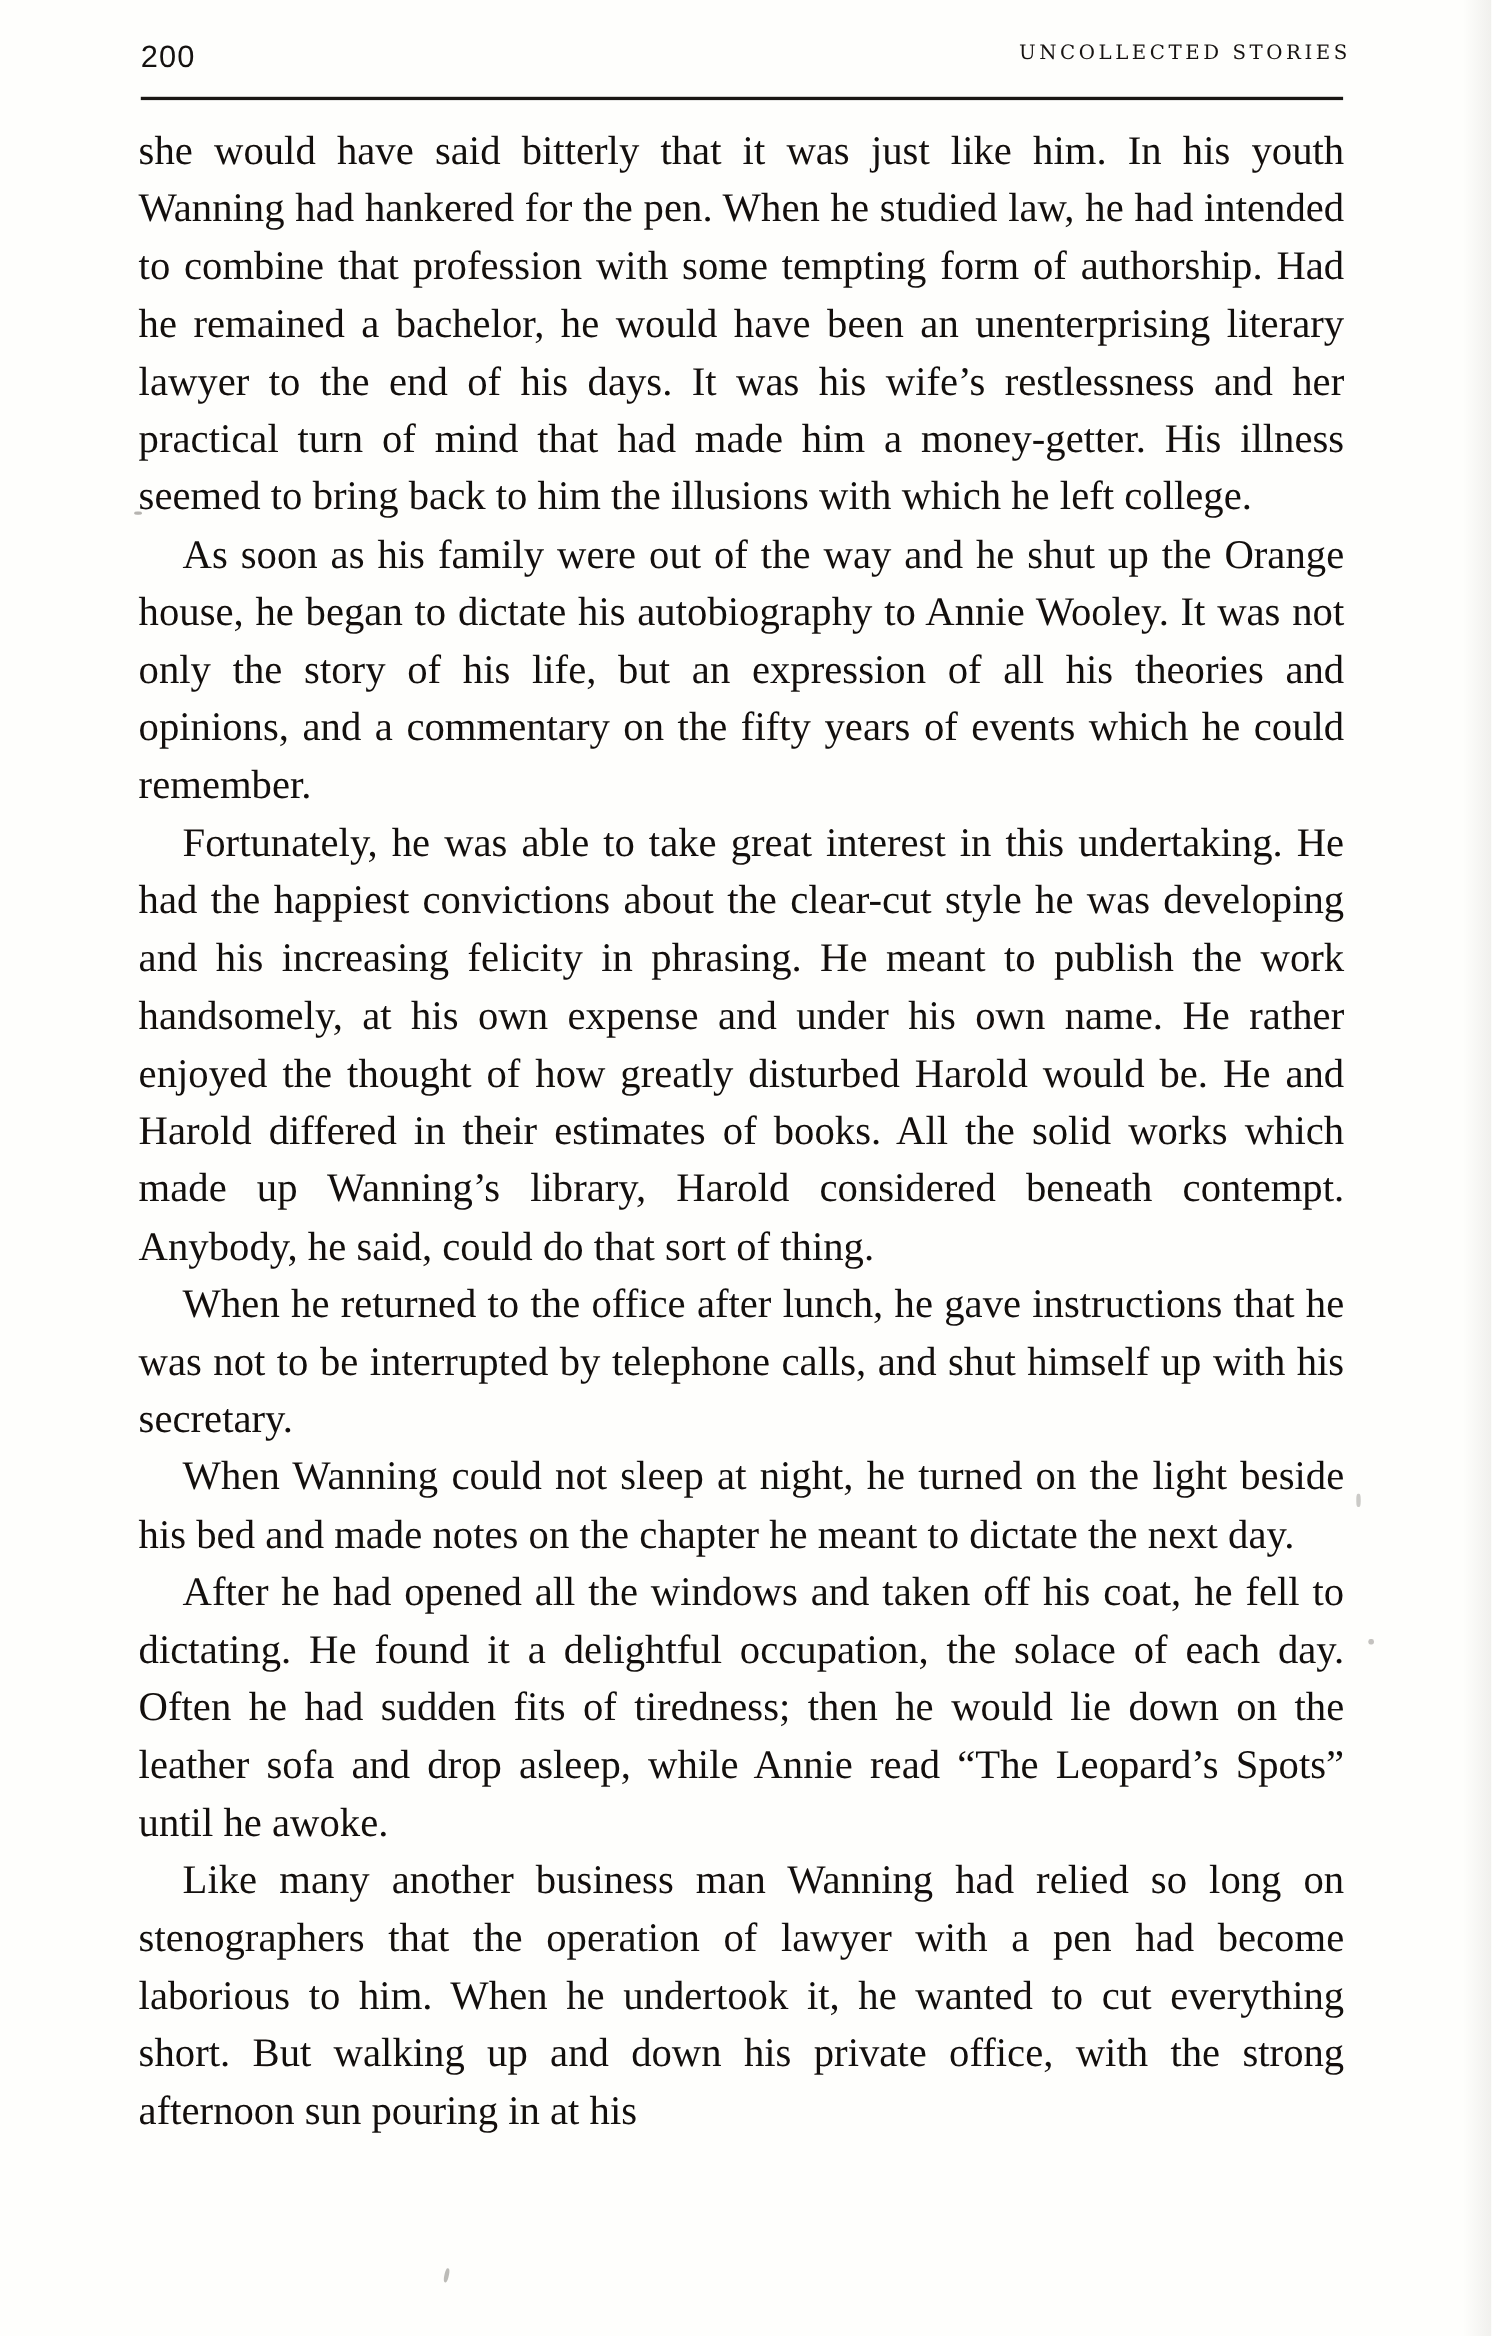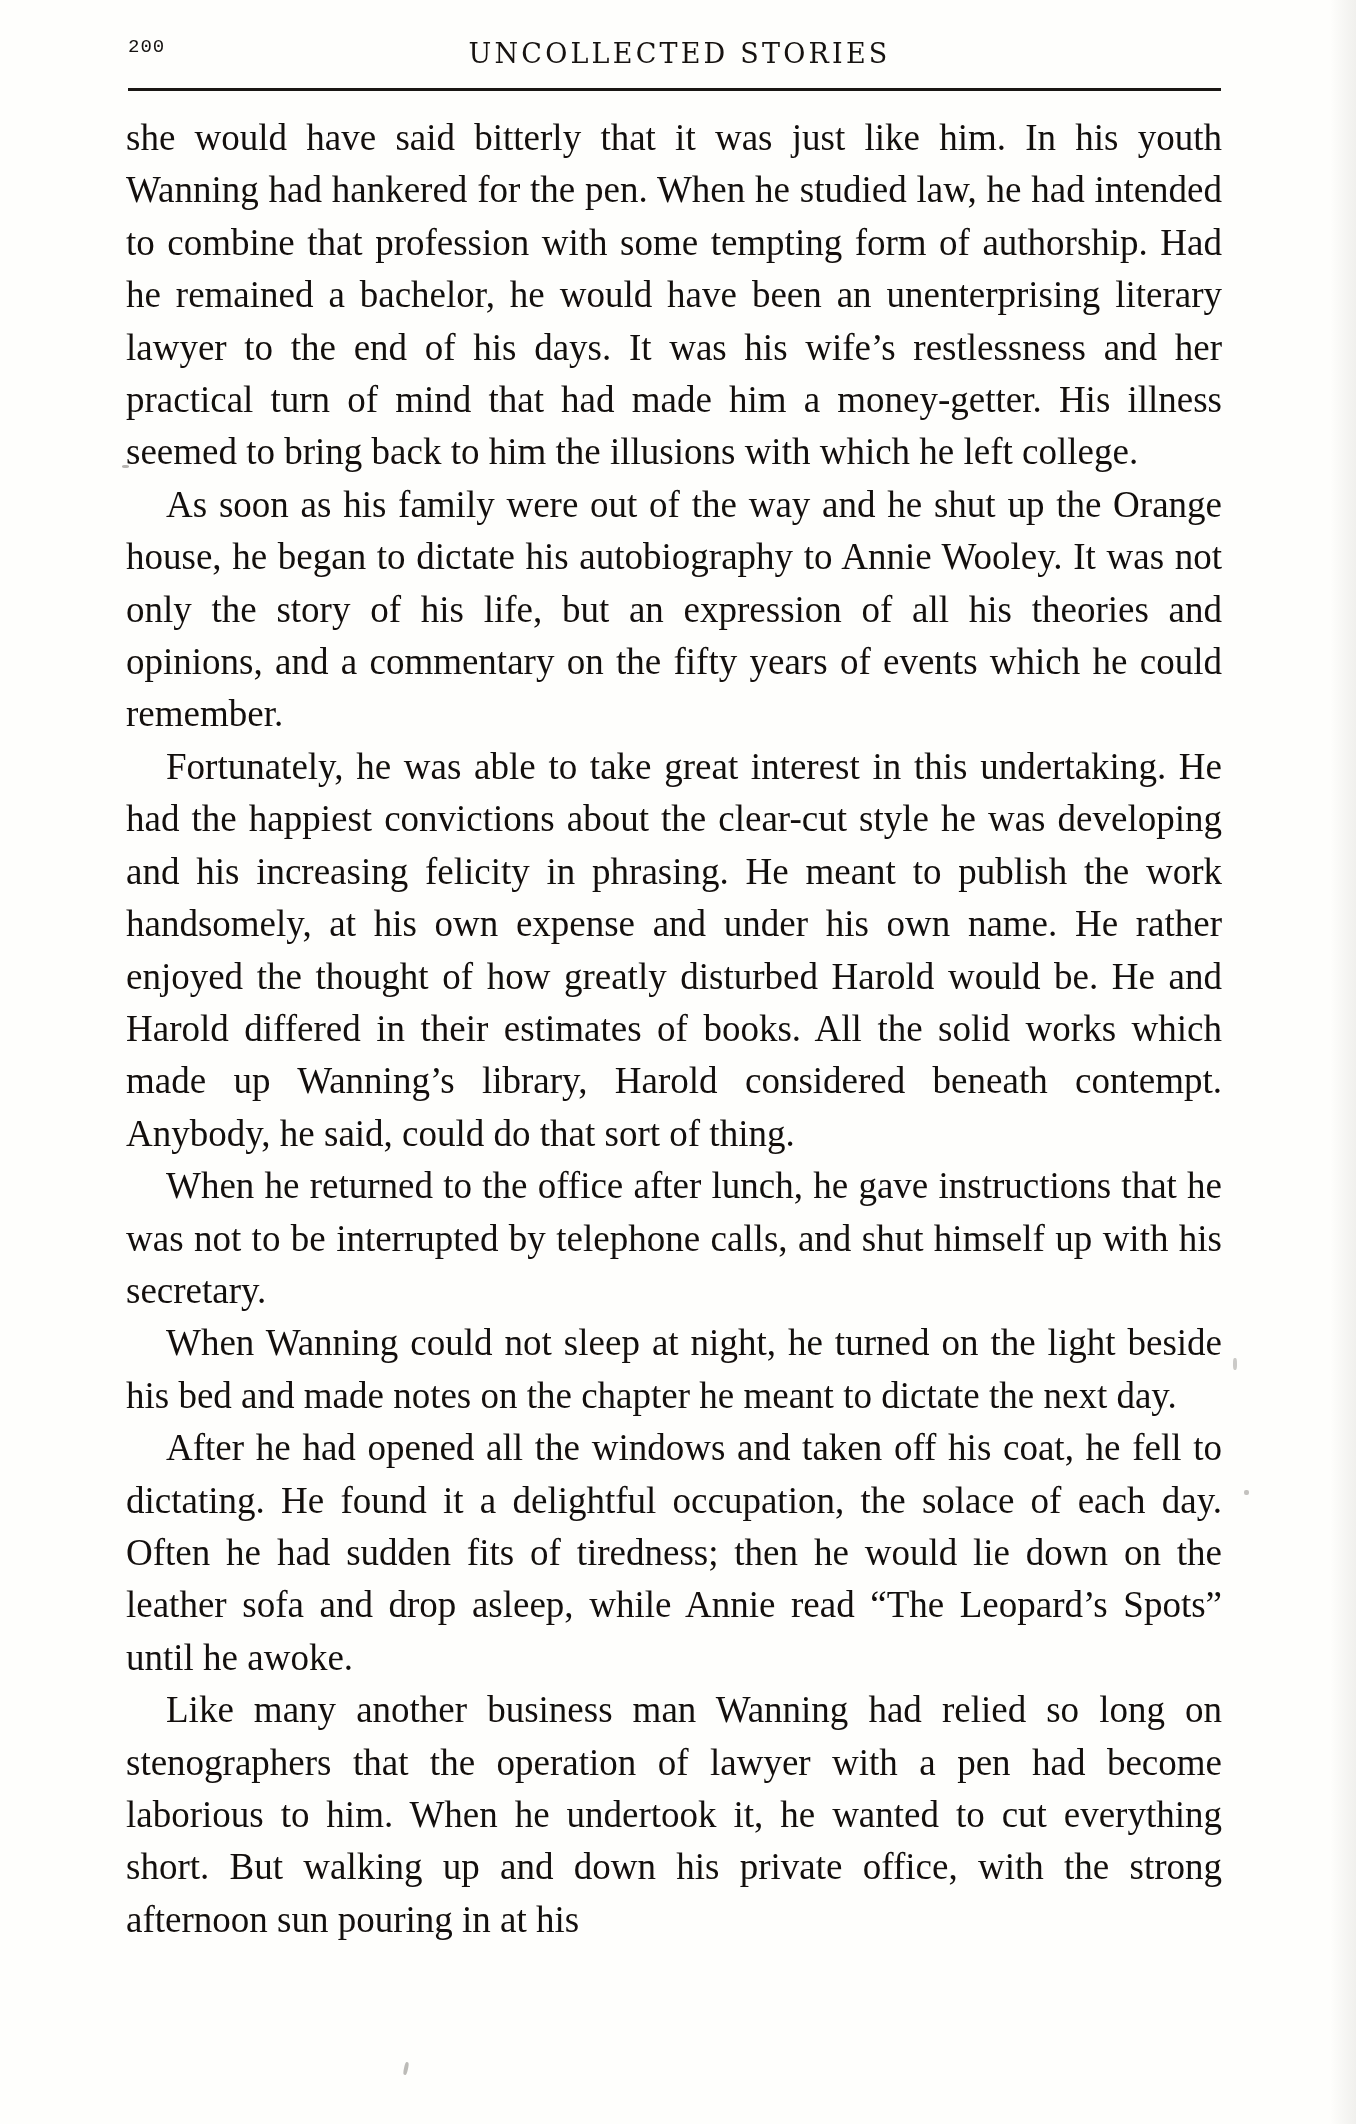--- a/index.html
+++ b/index.html
@@ -29,33 +29,33 @@
     position: absolute;
     left: 128px;
     top: 28px;
     width: 1100px;
     height: 48px;
   }
   .folio {
     position: absolute;
     left: 0;
     top: 8px;
-    font-family: Liberation Mono, monospace;
-    font-size: 19px;
+    font-family: Liberation Sans, sans-serif;
+    font-size: 28px;
     letter-spacing: 1px;
     color: #151210;
   }
   .running-head {
     position: absolute;
     left: 0;
     right: 0;
     top: 10px;
-    text-align: center;
+    text-align: right;
     font-family: "DejaVu Serif", serif;
-    font-size: 27px;
+    font-size: 18px;
     letter-spacing: 3.2px;
     color: #171311;
     text-indent: 3px;
   }
   .rule {
     position: absolute;
     left: 128px;
     top: 88px;
     width: 1093px;
     height: 3px;

